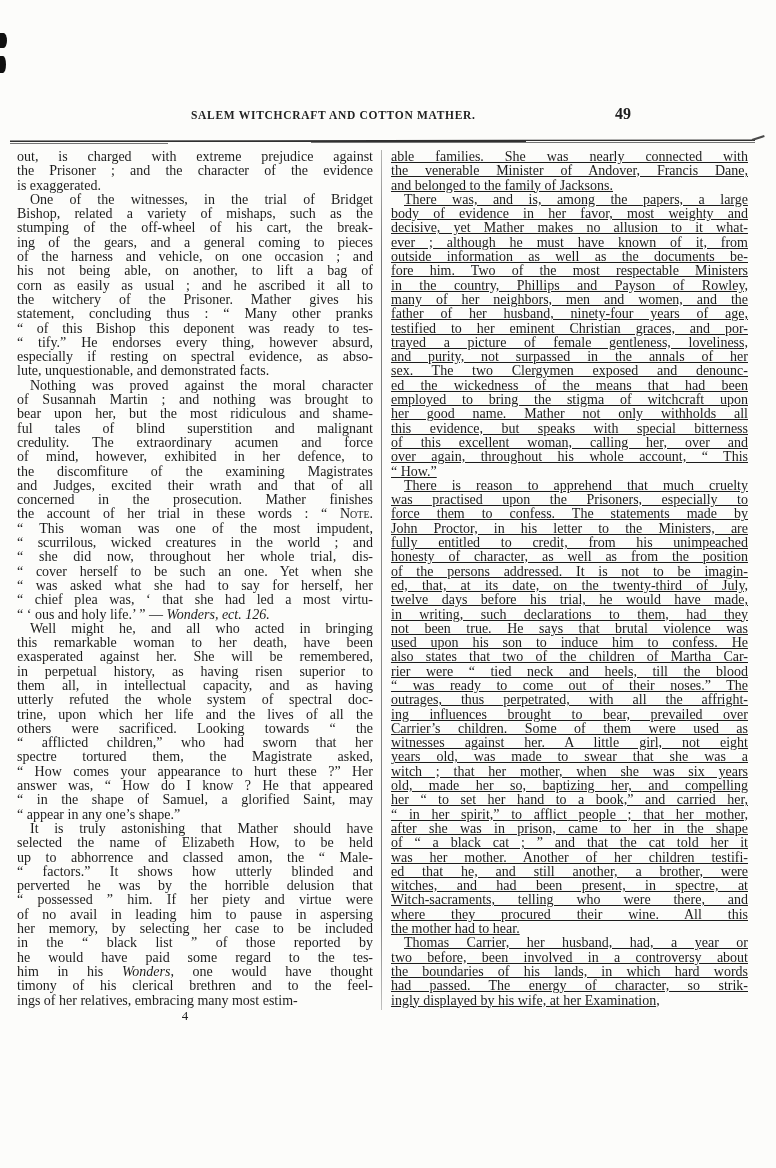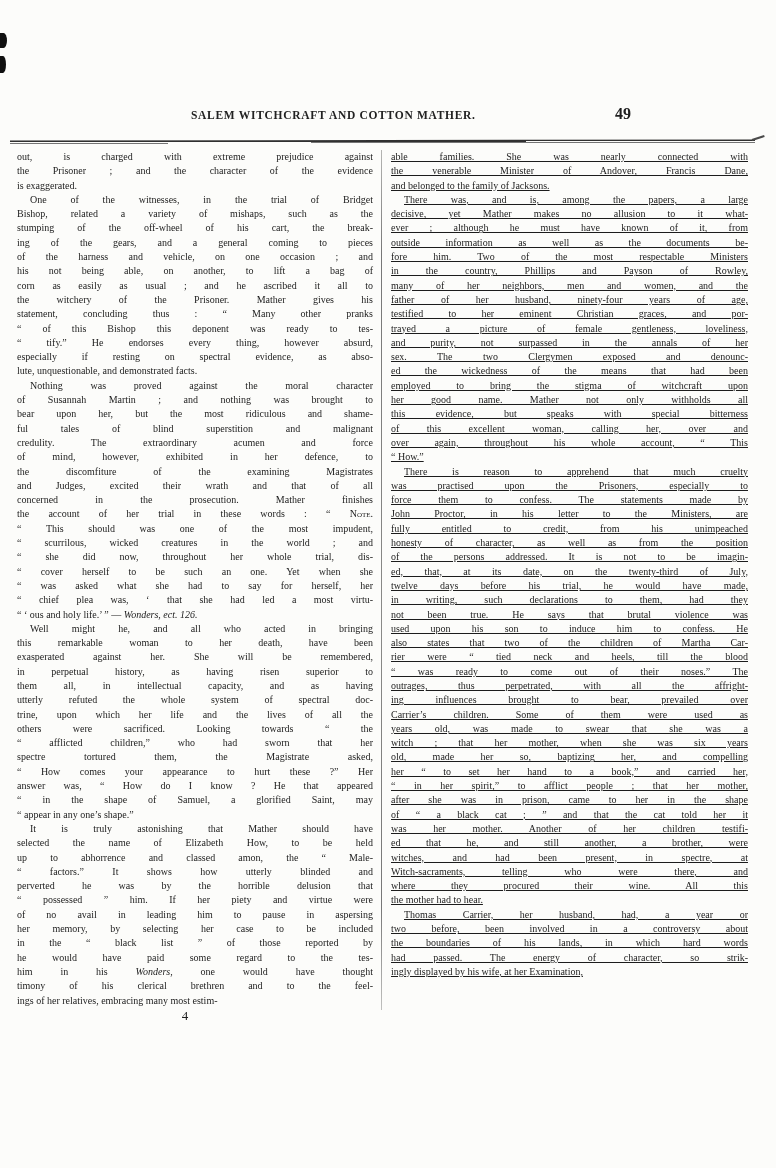--- a/index.html
+++ b/index.html
@@ -29,21 +29,21 @@
     position:absolute;top:137px;left:752px;width:13px;height:2px;
     border-top:2px solid #4a4a4a;
     transform:rotate(-18deg);
   }
   .column-divider{
     position:absolute;top:150px;left:381px;width:1px;height:860px;
     background:linear-gradient(to bottom,#b5b5b3,#777 12%,#8a8a88 55%,#777 88%,#c0c0be);
   }
   .col{
     position:absolute;top:150px;
-    font-size:10px;line-height:14.3px;
+    font-size:14px;line-height:14.3px;
   }
   .col-left{left:17px;width:356px;}
   .col-right{left:391px;width:357px;text-decoration:underline;}
   .line{
     text-align:justify;
     text-align-last:justify;
     height:14.3px;overflow:visible;white-space:normal;
   }
   .line.plast{text-align-last:left;}
   .line.first{text-indent:13px;}
@@ -93,21 +93,21 @@
       <div class="line first">Nothing was proved against the moral character</div>
       <div class="line">of Susannah Martin ; and nothing was brought to</div>
       <div class="line">bear upon her, but the most ridiculous and shame-</div>
       <div class="line">ful tales of blind superstition and malignant</div>
       <div class="line">credulity.  The extraordinary acumen and force</div>
       <div class="line">of mind, however, exhibited in her defence, to</div>
       <div class="line">the discomfiture of the examining Magistrates</div>
       <div class="line">and Judges, excited their wrath and that of all</div>
       <div class="line">concerned in the prosecution.  Mather finishes</div>
       <div class="line">the account of her trial in these words : “ <span class="sc">Note.</span></div>
-      <div class="line">“ This should was one of the most impudent,</div>
+      <div class="line">“ This woman was one of the most impudent,</div>
       <div class="line">“ scurrilous, wicked creatures in the world ; and</div>
       <div class="line">“ she did now, throughout her whole trial, dis-</div>
       <div class="line">“ cover herself to be such an one.  Yet when she</div>
       <div class="line">“ was asked what she had to say for herself, her</div>
       <div class="line">“ chief plea was, ‘ that she had led a most virtu-</div>
       <div class="line plast">“ ‘ ous and holy life.’ ” — <i>Wonders, ect. 126.</i></div>
       <div class="line first">Well might he, and all who acted in bringing</div>
       <div class="line">this remarkable woman to her death, have been</div>
       <div class="line">exasperated against her.  She will be remembered,</div>
       <div class="line">in perpetual history, as having risen superior to</div>
@@ -133,20 +133,21 @@
       <div class="line">he would have paid some regard to the tes-</div>
       <div class="line">him in his <i>Wonders</i>, one would have thought</div>
       <div class="line">timony of his clerical brethren and to the feel-</div>
       <div class="line plast">ings of her relatives, embracing many most estim-</div>
     </div>
   <div class="col col-right">
       <div class="line">able families.  She was nearly connected with</div>
       <div class="line">the venerable Minister of Andover, Francis Dane,</div>
       <div class="line plast">and belonged to the family of Jacksons.</div>
       <div class="line first">There was, and is, among the papers, a large</div>
+      <div class="line">body of evidence in her favor, most weighty and</div>
       <div class="line">decisive, yet Mather makes no allusion to it what-</div>
       <div class="line">ever ; although he must have known of it, from</div>
       <div class="line">outside information as well as the documents be-</div>
       <div class="line">fore him.  Two of the most respectable Ministers</div>
       <div class="line">in the country, Phillips and Payson of Rowley,</div>
       <div class="line">many of her neighbors, men and women, and the</div>
       <div class="line">father of her husband, ninety-four years of age,</div>
       <div class="line">testified to her eminent Christian graces, and por-</div>
       <div class="line">trayed a picture of female gentleness, loveliness,</div>
       <div class="line">and purity, not surpassed in the annals of her</div>
@@ -169,20 +170,21 @@
       <div class="line">twelve days before his trial, he would have made,</div>
       <div class="line">in writing, such declarations to them, had they</div>
       <div class="line">not been true.  He says that brutal violence was</div>
       <div class="line">used upon his son to induce him to confess.  He</div>
       <div class="line">also states that two of the children of Martha Car-</div>
       <div class="line">rier were “ tied neck and heels, till the blood</div>
       <div class="line">“ was ready to come out of their noses.”  The</div>
       <div class="line">outrages, thus perpetrated, with all the affright-</div>
       <div class="line">ing influences brought to bear, prevailed over</div>
       <div class="line">Carrier’s children.  Some of them were used as</div>
+      <div class="line">witnesses against her.  A little girl, not eight</div>
       <div class="line">years old, was made to swear that she was a</div>
       <div class="line">witch ; that her mother, when she was six years</div>
       <div class="line">old, made her so, baptizing her, and compelling</div>
       <div class="line">her “ to set her hand to a book,” and carried her,</div>
       <div class="line">“ in her spirit,” to afflict people ; that her mother,</div>
       <div class="line">after she was in prison, came to her in the shape</div>
       <div class="line">of “ a black cat ; ” and that the cat told her it</div>
       <div class="line">was her mother.  Another of her children testifi-</div>
       <div class="line">ed that he, and still another, a brother, were</div>
       <div class="line">witches, and had been present, in spectre, at</div>

